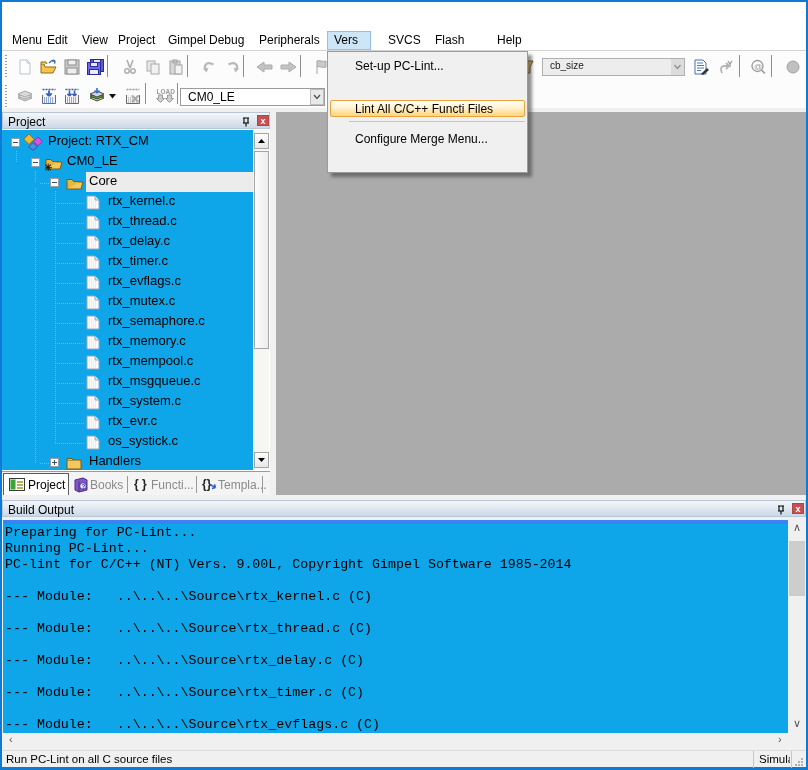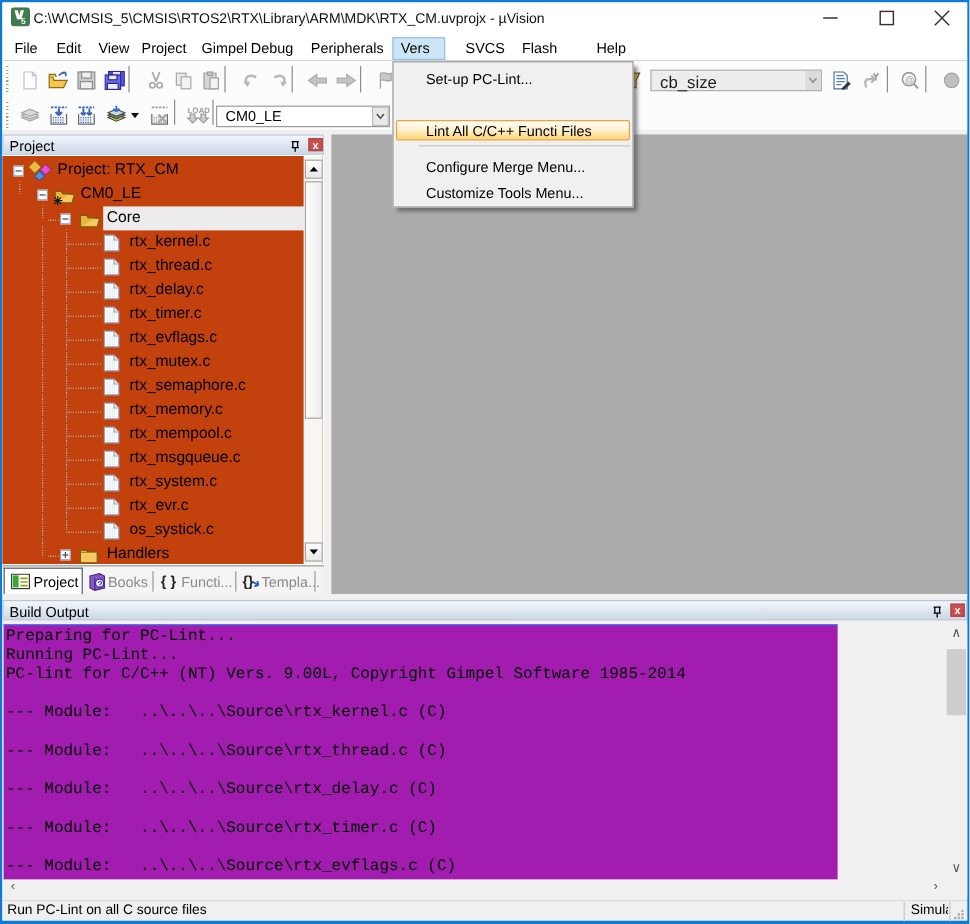--- a/index.html
+++ b/index.html
@@ -20,77 +20,59 @@
   .grip { position:absolute; left:3px; top:4px; width:2px; height:22px;
     background-image:repeating-linear-gradient(#9a9a9a 0 1px, transparent 1px 3px); }
   #strip-under-toolbar { position:absolute; left:0; top:106px; width:804px; height:4px; background:#f0f0f0; }
   #gray { position:absolute; left:274px; top:110px; width:530px; height:383px; background:#ababab; }
   #proj { position:absolute; left:0; top:110px; width:268px; height:383px; background:#fff; }
   #proj-splitter { position:absolute; left:268px; top:110px; width:6px; height:383px; background:#f0f0f0; }
   .panel-hdr { background:linear-gradient(#f3f7fb, #ccd8e6); border:1px solid #b9c6d6; }
   #proj-hdr { position:absolute; left:0; top:0; width:268px; height:17px; font-size:12px; color:#000; }
   #proj-hdr .t { position:absolute; left:5px; top:2px; }
   .closebox { position:absolute; width:12px; height:11px; background:#c75050; border:1px solid #b04545; color:#fff; font-size:9px; font-weight:bold; text-align:center; line-height:10px; }
-  #tree { position:absolute; left:0; top:18px; width:267px; height:340px; background:#c2410c; overflow:hidden; }
+  #tree { position:absolute; left:0; top:18px; width:267px; height:340px; background:#0ea5e9; overflow:hidden; }
   .trow { position:absolute; height:20px; font-size:13px; color:#000; white-space:nowrap; }
   .lbl { position:absolute; }
   .ebox { position:absolute; width:9px; height:9px; background:#fff; border:1px solid #999faa; }
   .ebox i { position:absolute; left:1px; top:3px; width:5px; height:1px; background:#39506b; }
   .ebox u { position:absolute; left:3px; top:1px; width:1px; height:5px; background:#39506b; }
   .vdots { position:absolute; width:1px; background-image:repeating-linear-gradient(#a8a8a8 0 1px, transparent 1px 2px); }
   .hdots { position:absolute; height:1px; background-image:repeating-linear-gradient(90deg,#a8a8a8 0 1px, transparent 1px 2px); }
   .sel { position:absolute; background:#ececec; }
   .csb { position:absolute; background:#f6f6f3; }
   .csb-btn { position:absolute; width:15px; height:16px; background:linear-gradient(#fdfdfd,#e8e8e8); border:1px solid #a5a5a5; }
   .csb-thumb { position:absolute; width:15px; background:linear-gradient(90deg,#fdfdfd,#ececec); border:1px solid #a5a5a5; }
   #tabs { position:absolute; left:0; top:359px; width:268px; height:24px; background:#f4f4f4; border-top:1px solid #9a9a9a; font-size:12px; }
   #bo { position:absolute; left:0; top:493px; width:804px; height:255px; background:#f0f0f0; }
   #bo-hdr { position:absolute; left:0; top:5px; width:804px; height:17px; font-size:12px; color:#000; }
   #bo-hdr .t { position:absolute; left:5px; top:2px; }
-  #bo-text { position:absolute; left:1px; top:25px; width:695px; height:213px; background:#a21caf; border-top:1px solid #3b82f6; overflow:hidden; }
+  #bo-text { position:absolute; left:1px; top:25px; width:785px; height:213px; background:#0ea5e9; border-top:4px solid #3b82f6; overflow:hidden; }
   #bo-text pre { font-family:"Liberation Mono", monospace; font-size:13.3px; line-height:16px; color:#000; margin:1px 0 0 2px; }
   #bo-vsb { position:absolute; left:786px; top:25px; width:18px; height:213px; background:#f0f0f0; }
   #bo-vsb .thumb { position:absolute; left:1px; top:21px; width:16px; height:55px; background:#cdcdcd; }
   #bo-hsb { position:absolute; left:1px; top:238px; width:803px; height:15px; background:#f0f0f0; }
   .chev { position:absolute; font-size:11px; color:#555; }
   #status { position:absolute; left:0; top:748px; width:804px; height:17px; background:#f0f0f0; font-size:11.5px; color:#000; border-top:1px solid #dcdcdc; }
   #menu { position:absolute; left:325px; top:49px; width:201px; height:122px;
     background:#f0f0f0; border:1px solid #9b9b9b; z-index:50;
     box-shadow:4px 4px 3px rgba(70,70,70,0.6); font-size:12px; color:#000;text-align:center; }
   .mrow { position:absolute; left:1px; width:197px; height:22px; }
   .mrow span { position:absolute; left:26px; top:4px; white-space:nowrap; }
   #mi-hl { position:absolute; left:2px; top:48px; width:195px; height:17px;
     border:1px solid #e8a33d; border-radius:2px;
     background:linear-gradient(#fffdf6, #fff3d1 45%, #ffde94 82%, #ffd576); }
   #menu .msep { position:absolute; left:21px; top:69px; width:176px; height:1px; background:#c5c5c5; }
 </style>
 </head>
 <body>
 <div id="win">
-  <div id="titlebar">
-    <svg class="abs" style="left:7px;top:4px" width="16" height="16" viewBox="0 0 16 16">
-        <rect x="0" y="0" width="16" height="16" rx="3" fill="#3d7c4c"></rect>
-        <path d="M3 2.5 L5.8 2.5 L7 7 L8.2 2.5 L11 2.5 L8.8 10 L5.2 10 Z" fill="#fff"></path>
-        <path d="M4.6 2.5 L4.6 6.2 M11.4 2.5 L11.4 6.2" stroke="#3d7c4c" stroke-width="0.01"></path>
-        <text x="8.6" y="13.8" font-size="7" font-weight="bold" fill="#fff" font-family="Liberation Sans">5</text>
-      </svg>
-    <div id="title-text">C:\W\CMSIS_5\CMSIS\RTOS2\RTX\Library\ARM\MDK\RTX_CM.uvprojx - µVision</div>
-    <svg class="abs" style="left:682px;top:6px" width="16" height="14" viewBox="0 0 16 14">
-        <line x1="2" y1="7" x2="14" y2="7" stroke="#333" stroke-width="1.2"></line>
-      </svg>
-    <svg class="abs" style="left:729px;top:6px" width="16" height="14" viewBox="0 0 16 14">
-        <rect x="2.5" y="1.5" width="11" height="11" fill="none" stroke="#333" stroke-width="1.2"></rect>
-      </svg>
-    <svg class="abs" style="left:775px;top:6px" width="16" height="14" viewBox="0 0 16 14">
-        <path d="M2 1 L14 13 M14 1 L2 13" stroke="#333" stroke-width="1.2"></path>
-      </svg>
-  </div>
   <div id="menubar">
     <div id="tools-hl"></div>
-    <span class="mitem" style="left:10px">File</span>
+    <span class="mitem" style="left:10px">Menu</span>
     <span class="mitem" style="left:45px">Edit</span>
     <span class="mitem" style="left:80px">View</span>
     <span class="mitem" style="left:116px">Project</span>
     <span class="mitem" style="left:166px">Gimpel</span>
     <span class="mitem" style="left:207px">Debug</span>
     <span class="mitem" style="left:257px">Peripherals</span>
     <span class="mitem" style="left:332px">Vers</span>
     <span class="mitem" style="left:386px">SVCS</span>
     <span class="mitem" style="left:433px">Flash</span>
     <span class="mitem" style="left:495px">Help</span>
@@ -150,21 +132,21 @@
         <path d="M17 8 L10 3 L10 6 L2 6 L2 10 L10 10 L10 13 Z" fill="#c3c3c3" stroke="#ababab"></path>
       </svg>
 <div class="tsep" style="left:298px"></div>
 <svg class="abs" style="left:310px;top:8px" width="16" height="16" viewBox="0 0 16 16">
         <path d="M5 15 L5 2 M5 2 C8 0.5 10 3.5 14 2 L14 8 C10 9.5 8 6.5 5 8" fill="#c9c9c9" stroke="#a5a5a5"></path>
       </svg>
 <svg class="abs" style="left:523px;top:8px" width="9" height="16" viewBox="0 0 9 16">
         <path d="M0 2 L8 2 L5 8 L5 14 L2 14 L2 8 Z" fill="#e8b24c" stroke="#5a4a16"></path>
       </svg>
 <div class="abs" style="left:540px;top:7px;width:143px;height:18px;background:#ededed;border:1px solid #b0b0b0">
-        <span style="position:absolute;left:7px;top:1px;font-size:14px;color:#222">cb_size</span>
+        <span style="position:absolute;left:7px;top:1px;font-size:10px;color:#222">cb_size</span>
         <span style="position:absolute;right:0px;top:0px;width:13px;height:16px;background:#dcdcdc"><svg width="13" height="16">
             <path d="M3.5 6 L6.5 9.5 L9.5 6" fill="none" stroke="#8f8f8f" stroke-width="1.3"></path>
           </svg></span>
       </div>
 <svg class="abs" style="left:691px;top:8px" width="16" height="16" viewBox="0 0 16 16">
         <path d="M2 1 L10 1 L13 4 L13 15 L2 15 Z" fill="#fff" stroke="#4a6fa5"></path>
         <path d="M4 4 H10 M4 6.5 H11 M4 9 H11 M4 11.5 H8" stroke="#4a78c0" stroke-width="1"></path>
         <path d="M8 15 L14 9 L16 11 L10 16 Z" fill="#333"></path>
       </svg>
 <svg class="abs" style="left:716px;top:8px" width="17" height="16" viewBox="0 0 17 16">
@@ -500,17 +482,14 @@
     <div class="mrow" style="top:3px">
         <span>Set-up PC-Lint...</span>
       </div>
     <div class="mrow" style="top:46px">
         <span style="top:4px;color:#000">Lint All C/C++ Functi Files</span>
       </div>
     <div class="msep"></div>
     <div class="mrow" style="top:76px">
         <span>Configure Merge Menu...</span>
       </div>
-    <div class="mrow" style="top:98px">
-        <span>Customize Tools Menu...</span>
-      </div>
   </div>
 </div>
 
 </body></html>

